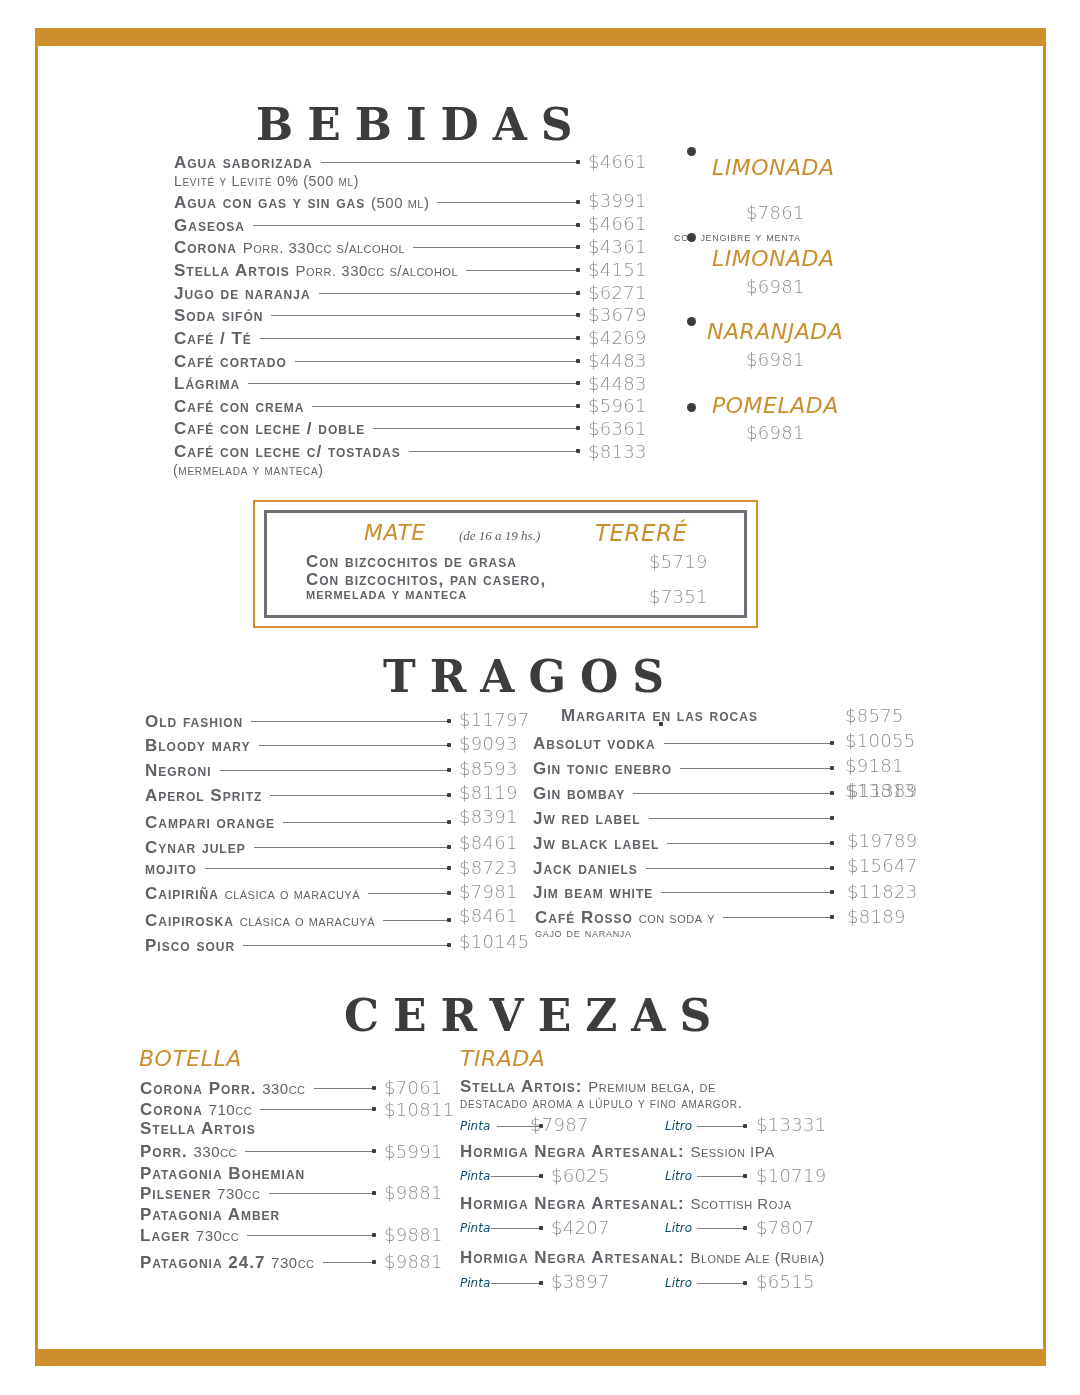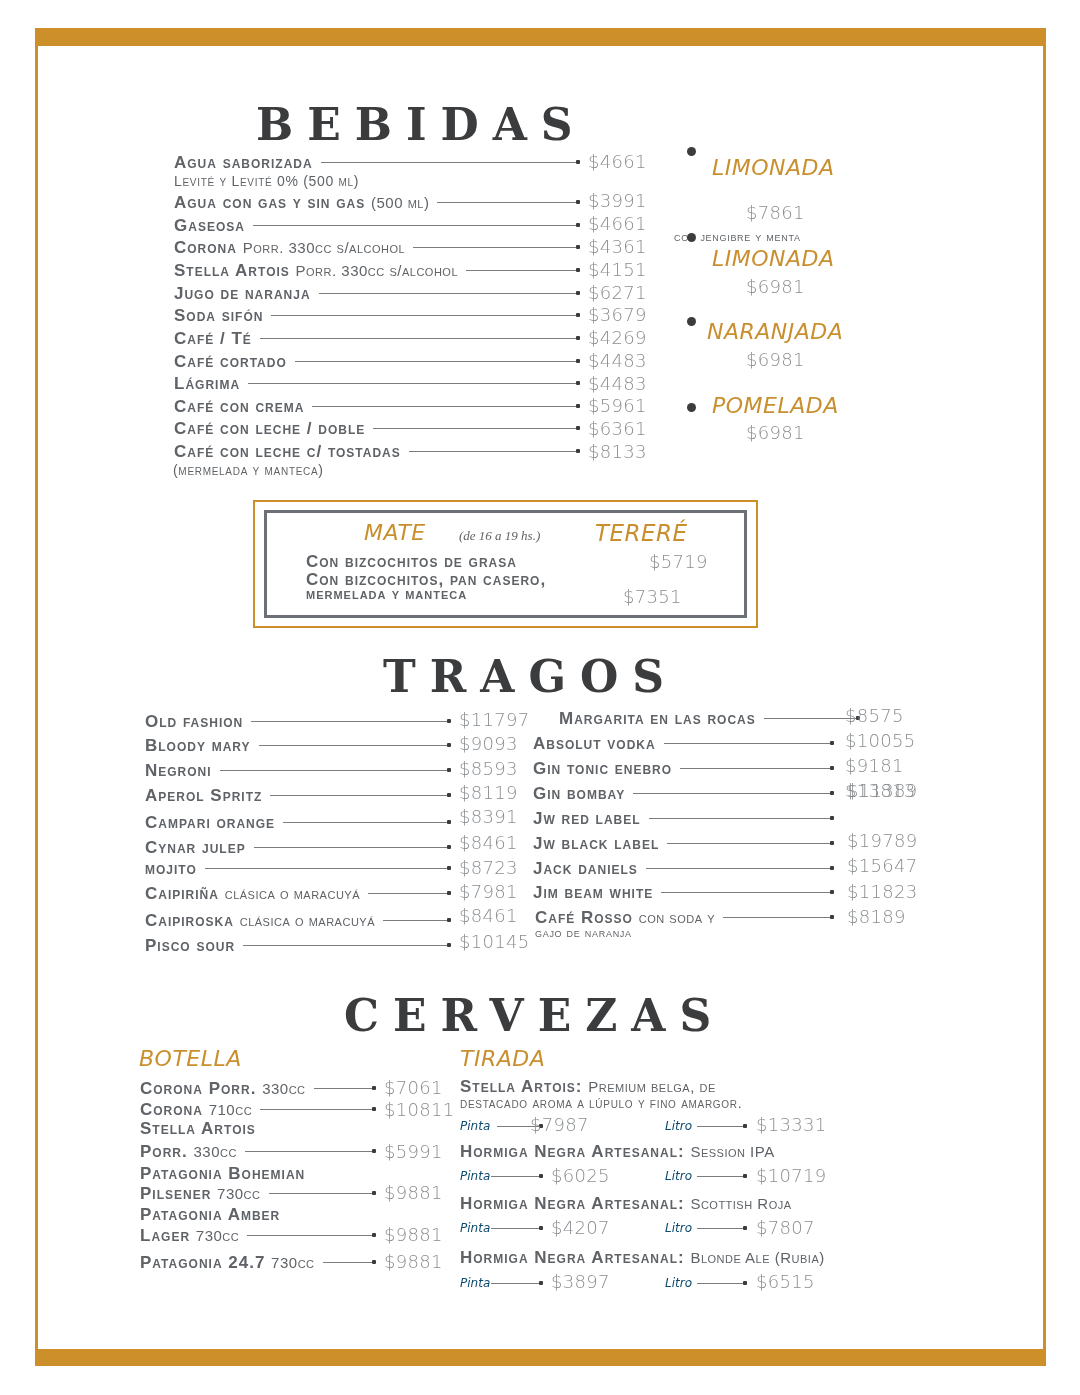--- a/index.html
+++ b/index.html
@@ -154,21 +154,21 @@
 
 <div class="mate-outer"></div>
 <div class="mate-inner"></div>
 <span class="script" style="left:364px; top:522px;">MATE</span>
 <span class="mate-hours" style="left:459px; top:528px;">(de 16 a 19 hs.)</span>
 <span class="script" style="left:595px; top:522px; font-size:23px;">TERERÉ</span>
 <span class="name" style="position:absolute; left:306px; top:553px;">Con bizcochitos de grasa</span>
 <span class="price" style="left:649px; top:553px;">$5719</span>
 <span class="name" style="position:absolute; left:306px; top:571px;">Con bizcochitos, pan casero,</span>
 <span class="name" style="position:absolute; left:306px; top:586px; font-size:15px;">mermelada y manteca</span>
-<span class="price" style="left:623px; top:588px;">$7351</span>
+<span class="price" style="left:649px; top:588px;">$7351</span>
 
 <div class="section-title" style="left:383px; top:655px;">TRAGOS</div>
 
 <div>
   <div class="row" style="left:145px; top:710px; width:310px;">
       <span class="name">Old fashion</span>
       <span class="leader"></span>
     </div>
   <span class="price" style="left:459px; top:711px;">$11797</span>
 
@@ -221,21 +221,21 @@
   <span class="price" style="left:459px; top:907px;">$8461</span>
 
   <div class="row" style="left:145px; top:934px; width:310px;">
       <span class="name">Pisco sour</span>
       <span class="leader"></span>
     </div>
   <span class="price" style="left:459px; top:933px;">$10145</span>
 </div>
 
 <div>
-  <div class="row" style="left:559px; top:707px; width:305px;">
+  <div class="row" style="left:507px; top:707px; width:305px;flex-direction:column;">
       <span class="name">Margarita en las rocas</span>
       <span class="leader"></span>
     </div>
   <span class="price" style="left:845px; top:707px;">$8575</span>
 
   <div class="row" style="left:533px; top:732px; width:305px;">
       <span class="name">Absolut vodka</span>
       <span class="leader"></span>
     </div>
   <span class="price" style="left:845px; top:732px;">$10055</span>

